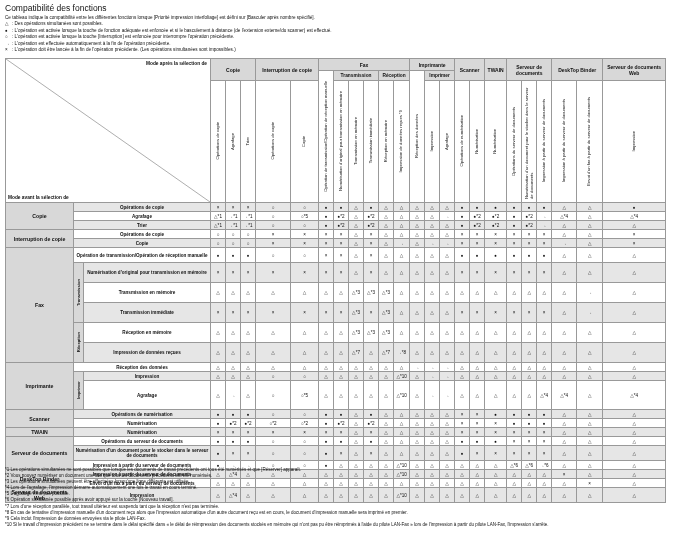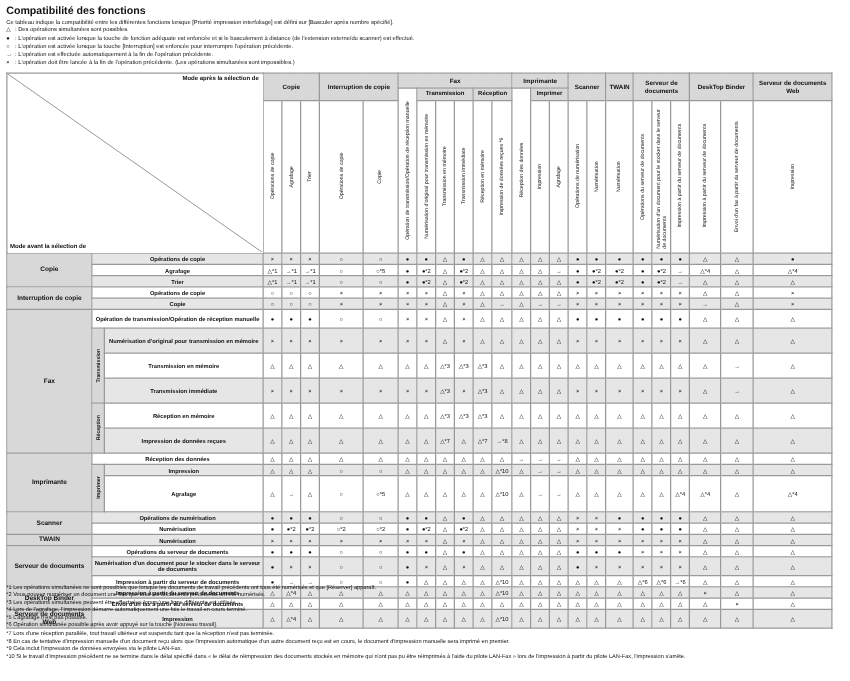--- a/index.html
+++ b/index.html
@@ -1,17 +1,17 @@
 <!DOCTYPE html>
 <html><head>
 <meta charset="utf-8">
 <style>
   html, body { margin:0; padding:0; background:#fff; }
   body { width:680px; height:545px; overflow:hidden; font-family:"Liberation Sans", sans-serif; color:#111; position:relative; }
-  .title { position:absolute; left:5px; top:3px; font-size:8.5px; font-weight:bold; }
+  .title { position:absolute; left:5px; top:3px; font-size:8.5px; font-weight:normal; }
   .intro { position:absolute; left:5px; top:15px; font-size:4.6px; line-height:6.4px; }
   .intro div { white-space:nowrap; }
   .legend-sym { display:inline-block; width:7px; }
   table.grid { position:absolute; left:5px; top:58px; border-collapse:collapse; table-layout:fixed; width:656px; font-size:4.4px; }
   table.grid td, table.grid th { border:1px solid #999; padding:0; text-align:center; vertical-align:middle; overflow:hidden; }
   th.grp { background:#d8d8d8; font-weight:bold; font-size:5px; height:11px; }
   th.sub { background:#d8d8d8; font-weight:bold; font-size:4.8px; height:9px; }
   th.vert { height:120px; vertical-align:bottom; font-weight:normal; background:#fff; }
   .vtext { writing-mode:vertical-rl; transform:rotate(180deg); white-space:normal; text-align:left; font-size:4.2px; line-height:4.6px; display:inline-block; max-height:118px; padding:2px 0; }
   th.corner { background:#fff; position:relative; }

